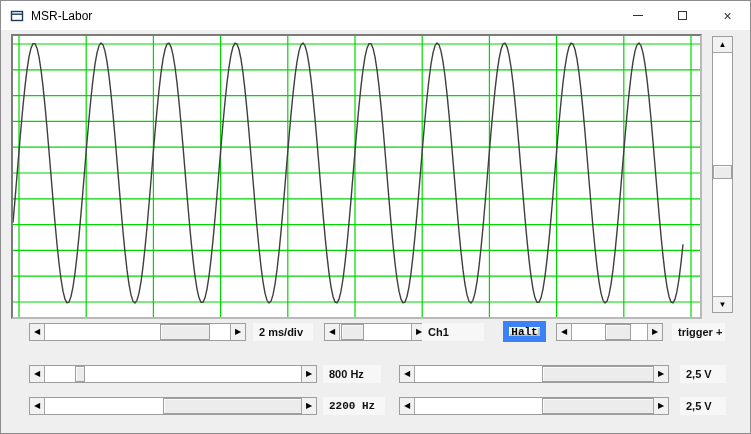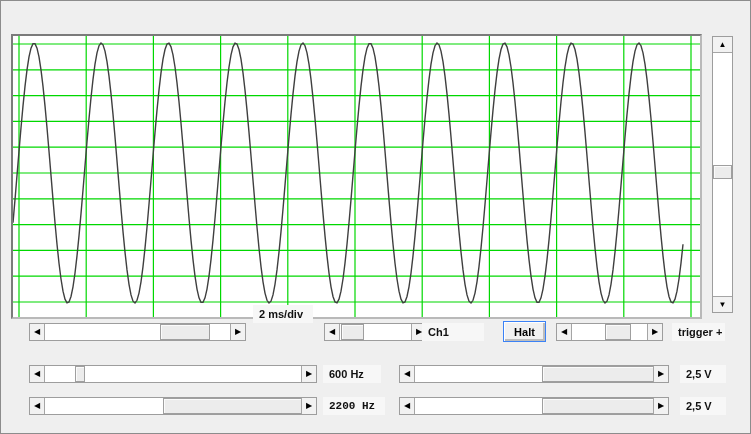--- a/index.html
+++ b/index.html
@@ -33,27 +33,45 @@
   .arr{font-size:8px;line-height:8px;color:#000;}
   .sb-thumb{position:absolute;background:#ececec;border:1px solid #9f9f9f;box-sizing:border-box;
     box-shadow:inset 1px 1px 0 #fbfbfb;}
   .hsb .sb-thumb{top:0;bottom:0;}
   .vsb .sb-thumb{left:0;right:0;}
   
   .lbl{position:absolute;height:18px;background:#f7f7f7;color:#111;font-size:11px;font-weight:bold;
     display:flex;align-items:center;box-sizing:border-box;padding-left:6px;white-space:nowrap;}
   .btn{position:absolute;background:#f1f1f1;color:#000;font-size:11px;font-weight:bold;
     display:flex;align-items:center;justify-content:center;box-sizing:border-box;
-    border:1px solid #3b82f6;box-shadow:inset 1px 1px 0 #ffffff,inset -2px -2px 0 #bdbdbd;}
+    border:6px solid #3b82f6;box-shadow:inset 1px 1px 0 #ffffff,inset -2px -2px 0 #bdbdbd;font-family:Liberation Mono, monospace;}
 </style>
 </head>
 <body>
 
 <div class="window">
 
+  <div class="titlebar">
+    <svg class="app-icon" viewBox="0 0 14 12">
+      <rect x="1.5" y="1.5" width="11" height="9" fill="none" stroke="#1d3a5f" stroke-width="1.4"></rect>
+      <line x1="1.5" y1="4.2" x2="12.5" y2="4.2" stroke="#1d3a5f" stroke-width="1.4"></line>
+    </svg>
+    <span class="title-text">MSR-Labor</span>
+    <div class="caption-btns">
+      <div class="cap-btn">
+          <span class="min-glyph"></span>
+        </div>
+      <div class="cap-btn">
+          <span class="max-glyph"></span>
+        </div>
+      <div class="cap-btn">
+          <span class="close-glyph">×</span>
+        </div>
+    </div>
+  </div>
 
   <div class="scope">
     <svg id="scope-svg" width="687" height="281" viewBox="0 0 687 281">
         <rect x="0" y="0" width="687" height="281" fill="#ffffff"></rect>
         <line x1="0" y1="8.0" x2="687" y2="8.0" stroke="#00d800" stroke-width="1.2"></line>
         <line x1="0" y1="33.8" x2="687" y2="33.8" stroke="#00d800" stroke-width="1.2"></line>
         <line x1="0" y1="59.6" x2="687" y2="59.6" stroke="#00d800" stroke-width="1.2"></line>
         <line x1="0" y1="85.4" x2="687" y2="85.4" stroke="#00d800" stroke-width="1.2"></line>
         <line x1="0" y1="111.2" x2="687" y2="111.2" stroke="#00d800" stroke-width="1.2"></line>
         <line x1="0" y1="137.0" x2="687" y2="137.0" stroke="#00d800" stroke-width="1.2"></line>
@@ -89,21 +107,21 @@
 
   <div class="hsb" style="left:28px;top:322px;width:217px;">
     <div class="sb-btn sb-left">
         <span class="arr">◀</span>
       </div>
     <div class="sb-thumb" style="left: 130px; width: 50px;"></div>
     <div class="sb-btn sb-right">
         <span class="arr">▶</span>
       </div>
   </div>
-  <div class="lbl" style="left:252px;top:304px;width:60px;">2 ms/div</div>
+  <div class="lbl" style="left:252px;top:322px;width:60px;">2 ms/div</div>
 
   <div class="hsb" style="left:323px;top:322px;width:103px;">
     <div class="sb-btn sb-left">
         <span class="arr">◀</span>
       </div>
     <div class="sb-thumb" style="left: 16px; width: 23px;"></div>
     <div class="sb-btn sb-right">
         <span class="arr">▶</span>
       </div>
   </div>
@@ -124,21 +142,21 @@
 
   <div class="hsb" style="left:28px;top:364px;width:288px;">
     <div class="sb-btn sb-left">
         <span class="arr">◀</span>
       </div>
     <div class="sb-thumb" style="left: 45px; width: 10px;"></div>
     <div class="sb-btn sb-right">
         <span class="arr">▶</span>
       </div>
   </div>
-  <div class="lbl" style="left:322px;top:364px;width:58px;">600 Hz</div>
+  <div class="lbl" style="left:322px;top:364px;width:58px;">800 Hz</div>
 
   <div class="hsb" style="left:398px;top:364px;width:270px;">
     <div class="sb-btn sb-left">
         <span class="arr">◀</span>
       </div>
     <div class="sb-thumb" style="left: 142px; width: 112px;"></div>
     <div class="sb-btn sb-right">
         <span class="arr">▶</span>
       </div>
   </div>

